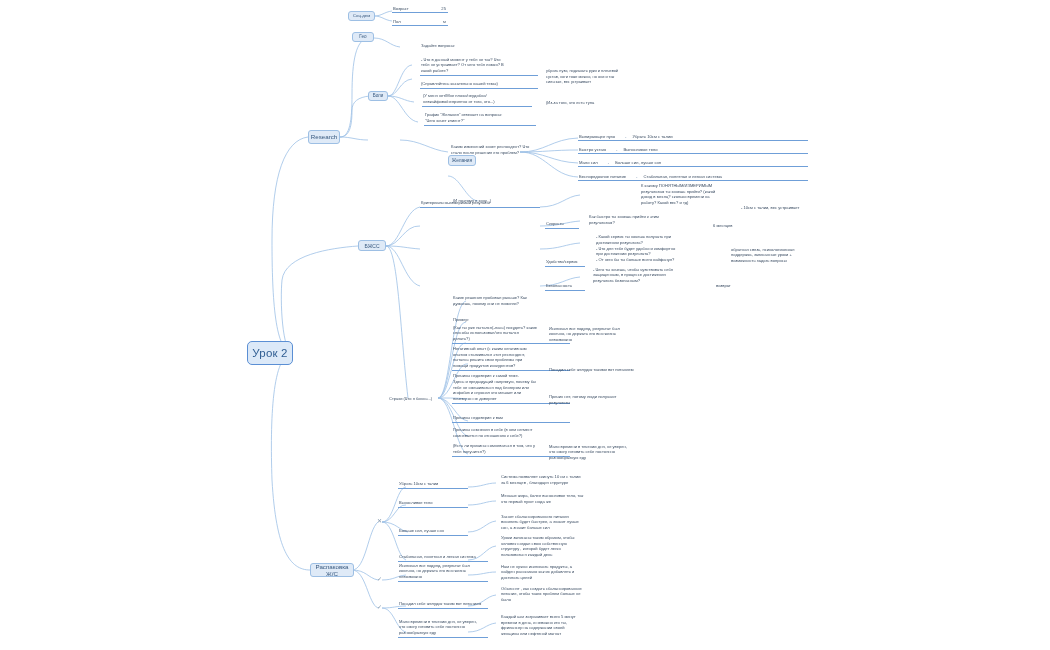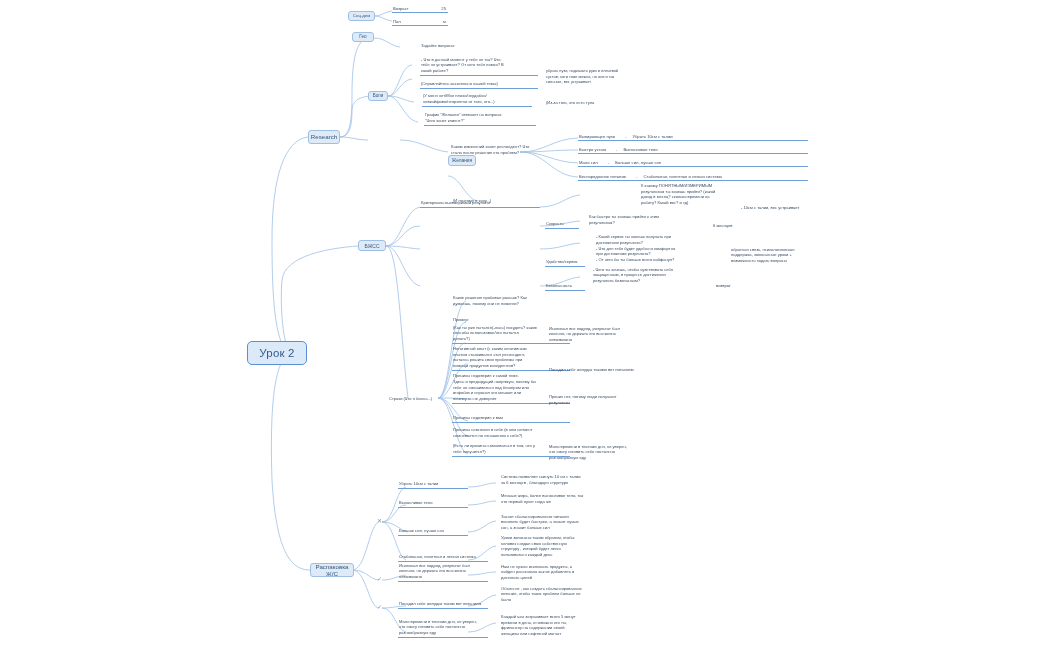--- a/index.html
+++ b/index.html
@@ -126,21 +126,21 @@
       <path d="M468 487 C 482 487, 486 483, 496 483"></path>
       <path d="M468 505 C 482 505, 486 501, 496 501"></path>
       <path d="M468 532 C 482 532, 486 522, 496 521"></path>
       <path d="M468 560 C 482 560, 486 547, 496 546"></path>
       <path d="M468 575 C 482 575, 486 572, 496 572"></path>
       <path d="M468 606 C 482 606, 486 596, 496 595"></path>
       <path d="M468 632 C 482 632, 486 624, 496 623"></path>
     </g>
   </svg>
 
-  <div class="node root" style="left:247px;top:341px;width:60px;height:24px;">Урок 2</div>
+  <div class="node root" style="left:247px;top:341px;width:46px;height:24px;">Урок 2</div>
 
   <div class="node branch" style="left:308px;top:130px;width:32px;height:14px;">Research</div>
 
   <div class="node branch" style="left:358px;top:240px;width:28px;height:11px;font-size:5px;">БЖСС</div>
 
   <div class="node branch" style="left:310px;top:563px;width:44px;height:14px;">Распаковка Ж/С</div>
 
   <div class="node branch" style="left:348px;top:11px;width:27px;height:10px;font-size:4.4px;">Соц.дем</div>
 
   <div class="node branch" style="left:352px;top:32px;width:22px;height:10px;font-size:4.6px;">Гео</div>

